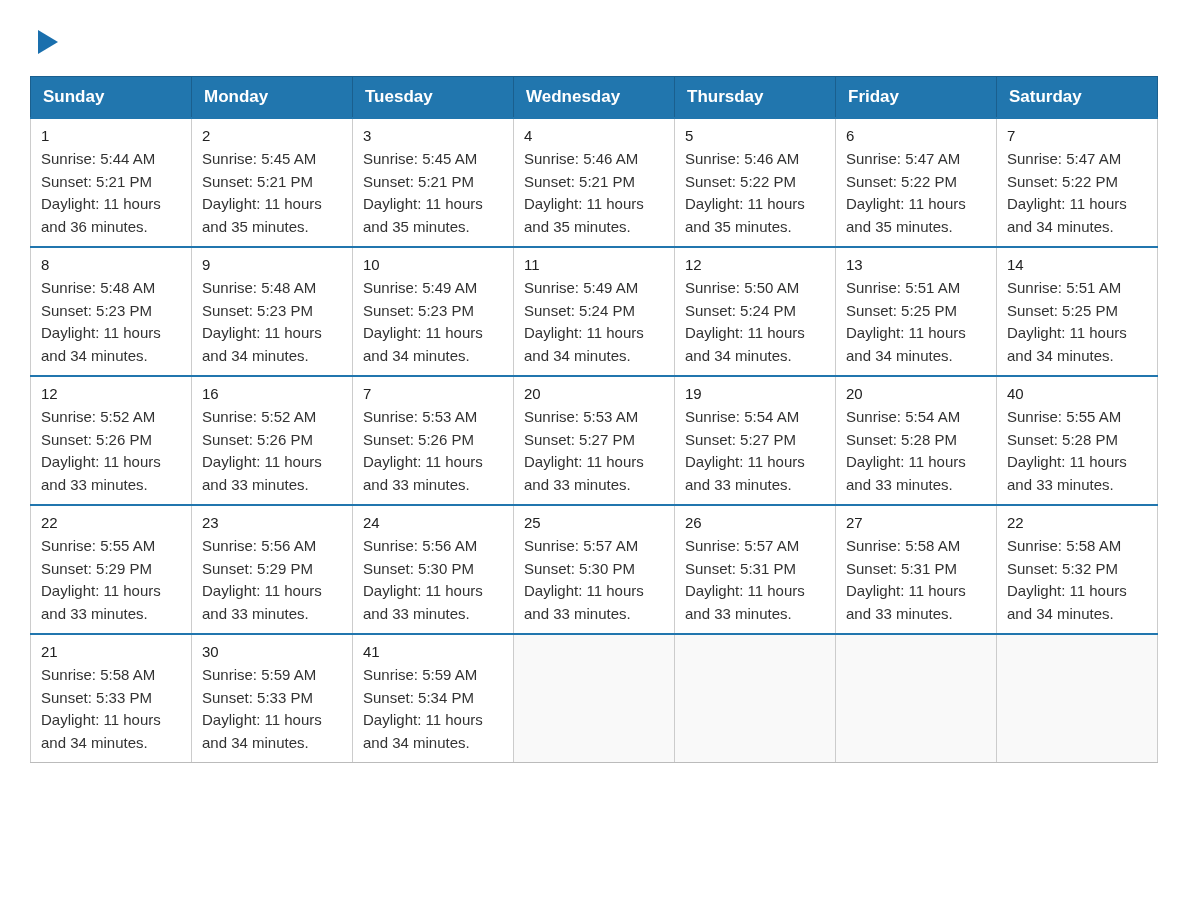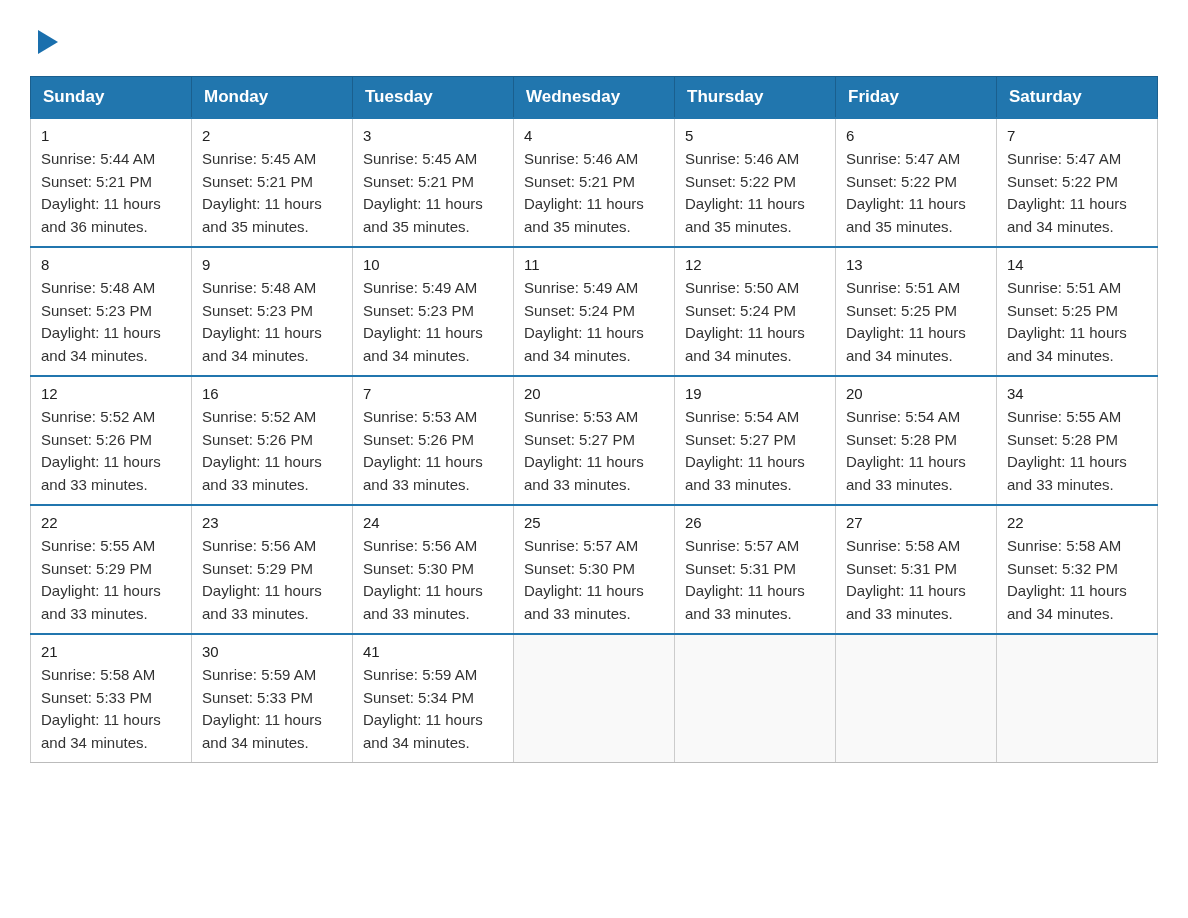--- a/index.html
+++ b/index.html
@@ -220,21 +220,21 @@
         </td>
         <td>
           <span class="day-number">19</span>
           <div class="day-info">Sunrise: 5:54 AM<br>Sunset: 5:27 PM<br>Daylight: 11 hours and 33 minutes.</div>
         </td>
         <td>
           <span class="day-number">20</span>
           <div class="day-info">Sunrise: 5:54 AM<br>Sunset: 5:28 PM<br>Daylight: 11 hours and 33 minutes.</div>
         </td>
         <td>
-          <span class="day-number">34</span>
+          <span class="day-number">40</span>
           <div class="day-info">Sunrise: 5:55 AM<br>Sunset: 5:28 PM<br>Daylight: 11 hours and 33 minutes.</div>
         </td>
       </tr>
       <tr class="row-divider">
         <td>
           <span class="day-number">22</span>
           <div class="day-info">Sunrise: 5:55 AM<br>Sunset: 5:29 PM<br>Daylight: 11 hours and 33 minutes.</div>
         </td>
         <td>
           <span class="day-number">23</span>

